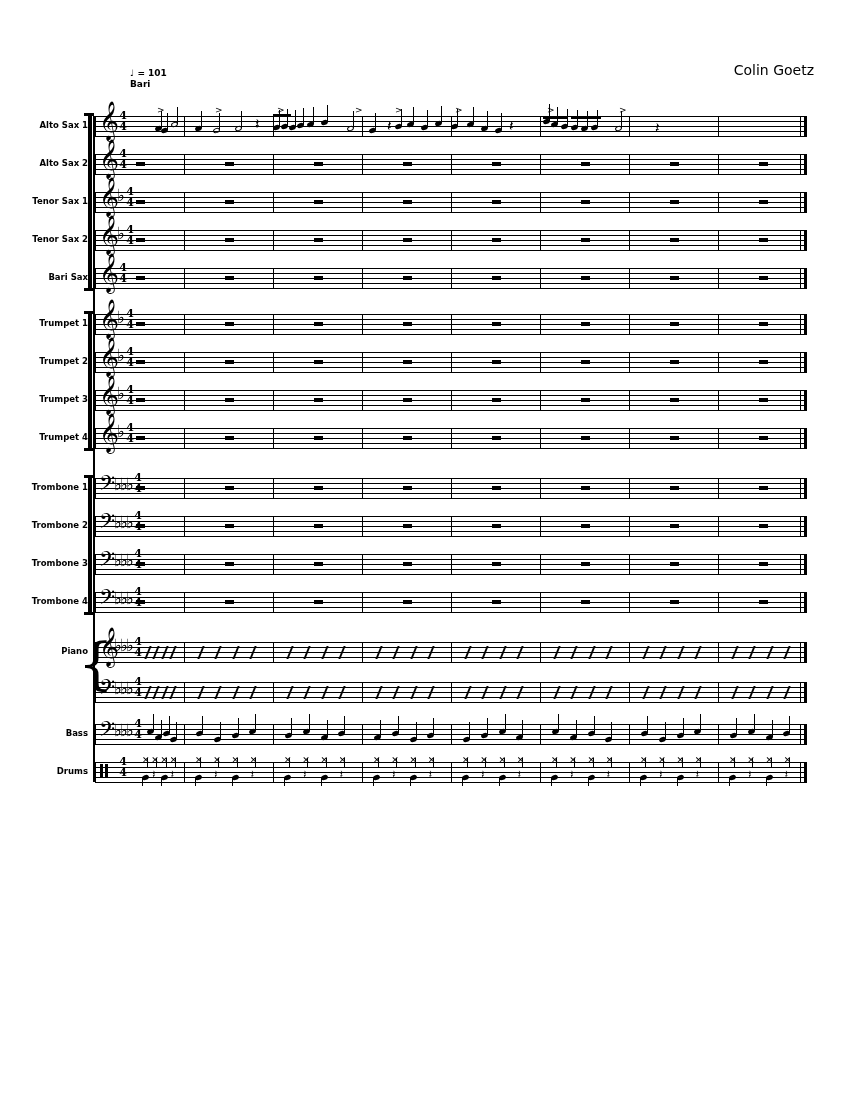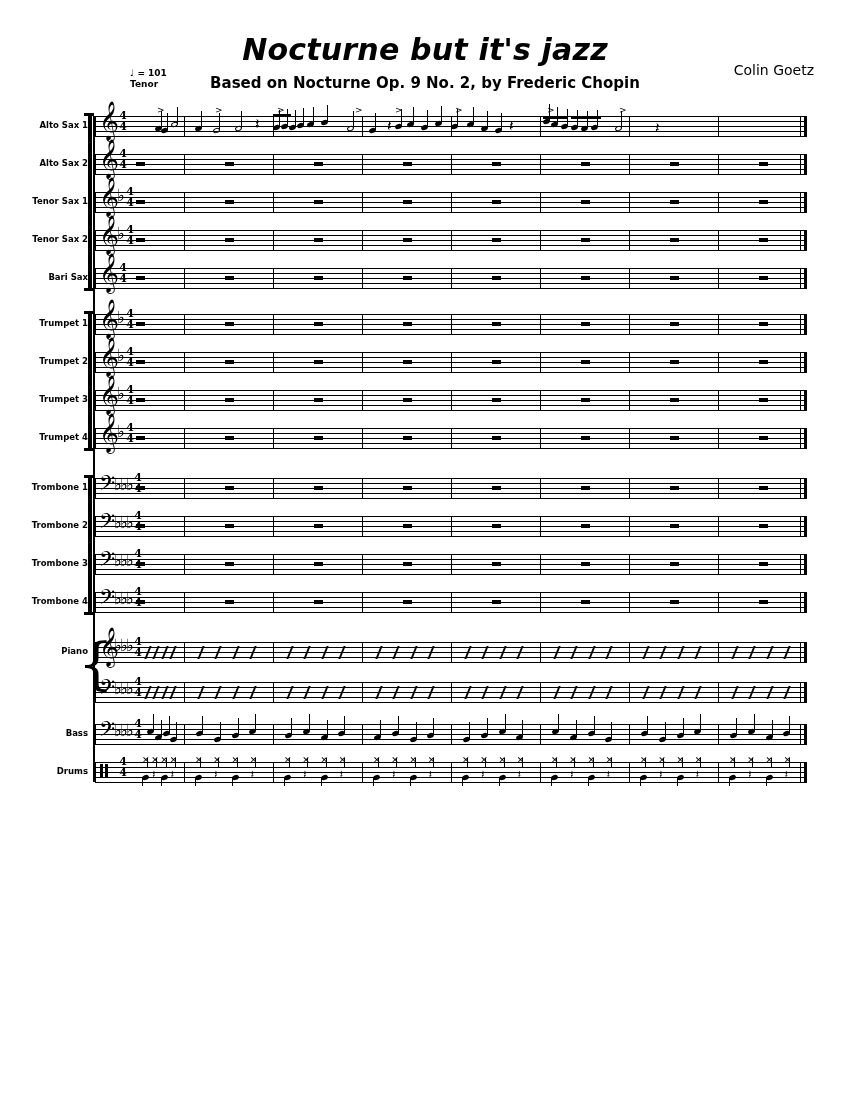--- a/index.html
+++ b/index.html
@@ -245,26 +245,24 @@
   .curly {
     position: absolute;
     font-family: "DejaVu Serif", serif;
     line-height: 1;
   }
 </style>
 </head>
 <body>
 
 <div class="score-header">
-  <div class="title">Nocturne but it's jazz</div>
-  <div class="subtitle">Based on Nocturne Op. 9 No. 2, by Frederic Chopin</div>
   <div class="composer">Colin Goetz</div>
   <div class="tempo-block">
     <div class="tempo-mark">♩ = 101</div>
-    <div class="swing-mark">Tenor</div>
+    <div class="swing-mark">Bari</div>
   </div>
 </div>
 
 <div class="score">
   <div class="system" id="system">
       <div class="staff-row" style="top: 12px;">
         <div class="inst-label">Alto Sax 1</div>
         <div class="staff">
           <div class="line l0"></div>
           <div class="line l1"></div>

